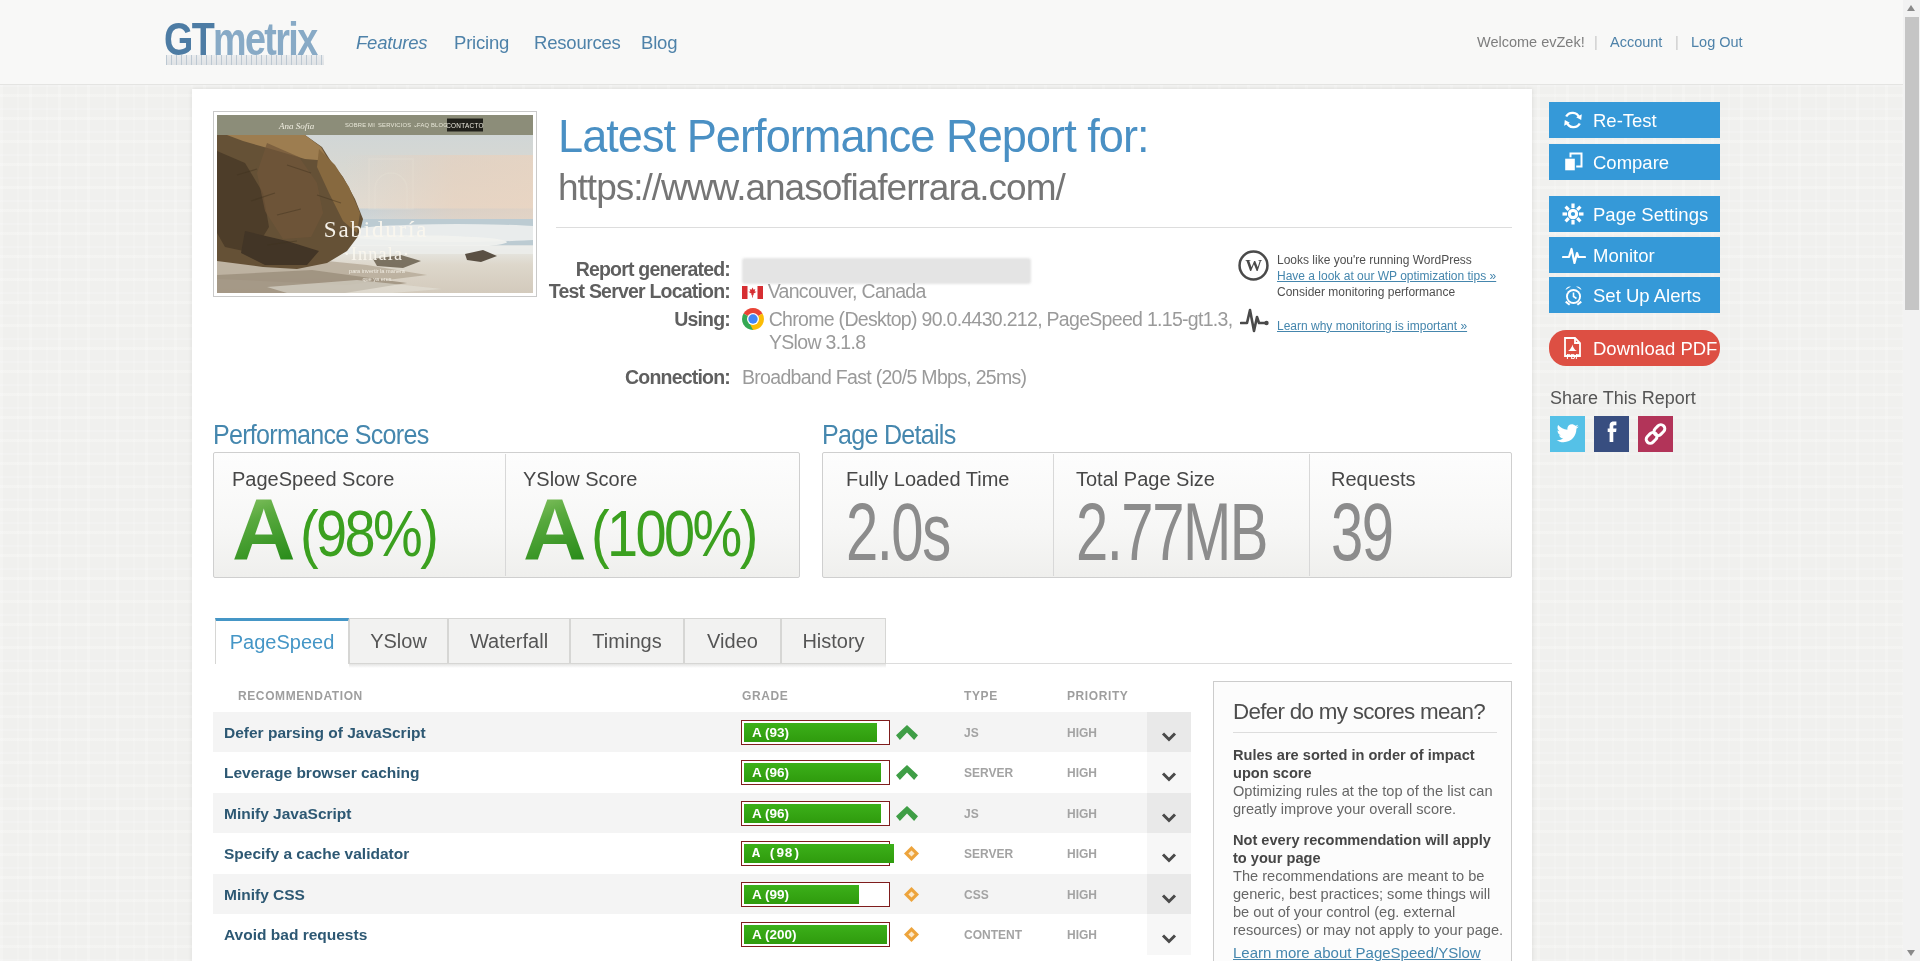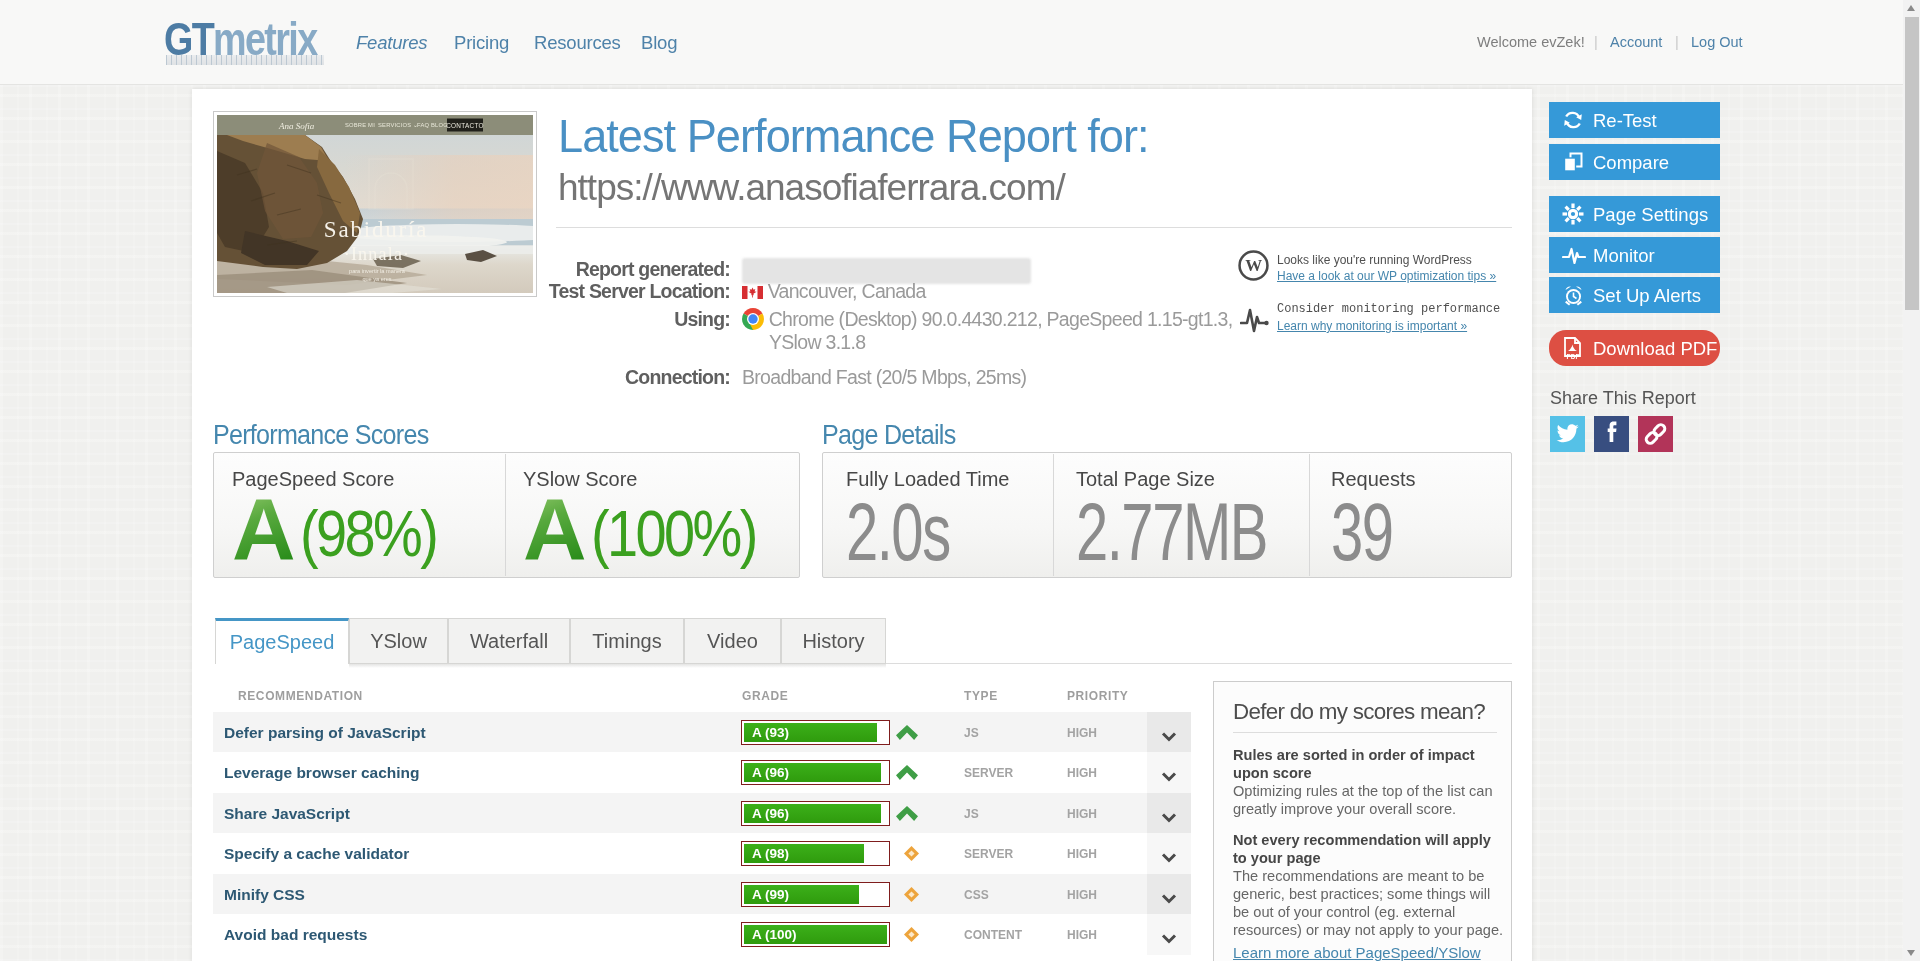--- a/index.html
+++ b/index.html
@@ -232,21 +232,21 @@
       </svg>
     </div>
     <div class="notice-t" style="top:164px;">Looks like you're running WordPress</div>
     <div class="notice-l" style="top:180px;">Have a look at our WP optimization tips »</div>
     <div class="abs" style="left:1048px; top:217px;">
       <svg width="29" height="27" viewBox="0 0 29 27">
         <polyline points="1,17 7,17 10,4 14,25 17,11 19,17 26,17" fill="none" stroke="#4a4a4a" stroke-width="2.6" stroke-linejoin="round" stroke-linecap="round"></polyline>
         <circle cx="26.5" cy="17" r="2.2" fill="#4a4a4a"></circle>
       </svg>
     </div>
-    <div class="notice-t" style="top:213px;font-family:Liberation Mono, monospace;">Consider monitoring performance</div>
+    <div class="notice-t" style="top:196px;">Consider monitoring performance</div>
     <div class="notice-l" style="top:230px;">Learn why monitoring is important »</div>
 
     <div class="h2" style="left:21px; top:331px;">Performance Scores</div>
     <div class="h2" style="left:630px; top:331px;">Page Details</div>
 
     <div class="scorebox" style="left:21px; width:587px;">
       <div class="vdiv" style="left:291px;"></div>
       <div class="abs" style="left:18px; top:15px; width:270px; height:108px;">
         <div class="cell-label">PageSpeed Score</div>
         <div class="gradeline"><span class="grade-big">A</span><span class="grade-pct">(98%)</span></div>
@@ -313,39 +313,39 @@
           </svg></div>
       <div class="type">SERVER</div>
         <div class="prio">HIGH</div>
       <div class="expcell">
           <div class="expchev"><svg width="16" height="10" viewBox="0 0 16 10">
               <path d="M2 1.5 L8 7.5 L14 1.5" fill="none" stroke="#4a4a4a" stroke-width="3"></path>
             </svg></div>
         </div>
     </div>
     <div class="row rowg" style="top:704px;">
-      <div class="title">Share JavaScript</div>
+      <div class="title">Minify JavaScript</div>
       <div class="bar">
           <div class="barfill" style="width:137px;">A (96)</div>
         </div>
       <div class="sym" style="top:13px;"><svg width="22" height="15" viewBox="0 0 22 15">
             <polygon points="11,0 22,10.2 18.1,15 11,7.6 3.9,15 0,10.2" fill="#3f9e46"></polygon>
           </svg></div>
       <div class="type">JS</div>
         <div class="prio">HIGH</div>
       <div class="expcell">
           <div class="expchev"><svg width="16" height="10" viewBox="0 0 16 10">
               <path d="M2 1.5 L8 7.5 L14 1.5" fill="none" stroke="#4a4a4a" stroke-width="3"></path>
             </svg></div>
         </div>
     </div>
     <div class="row roww" style="top:744px;">
       <div class="title">Specify a cache validator</div>
       <div class="bar">
-          <div class="barfill" style="width:120px;">A (98)</div>
+          <div class="barfill" style="width:150px;font-family:Liberation Mono, monospace;">A (98)</div>
         </div>
       <div class="sym" style="top:12px; left:690px;"><svg width="17" height="17" viewBox="0 0 17 17">
             <rect x="3.2" y="3.2" width="10.6" height="10.6" transform="rotate(45 8.5 8.5)" fill="#eda43c"></rect>
             <rect x="6.3" y="6.3" width="4.4" height="4.4" transform="rotate(45 8.5 8.5)" fill="#fce9cb"></rect>
           </svg></div>
       <div class="type">SERVER</div>
         <div class="prio">HIGH</div>
       <div class="expcell">
           <div class="expchev"><svg width="16" height="10" viewBox="0 0 16 10">
               <path d="M2 1.5 L8 7.5 L14 1.5" fill="none" stroke="#4a4a4a" stroke-width="3"></path>
@@ -365,21 +365,21 @@
         <div class="prio">HIGH</div>
       <div class="expcell">
           <div class="expchev"><svg width="16" height="10" viewBox="0 0 16 10">
               <path d="M2 1.5 L8 7.5 L14 1.5" fill="none" stroke="#4a4a4a" stroke-width="3"></path>
             </svg></div>
         </div>
     </div>
     <div class="row roww" style="top:825px;">
       <div class="title">Avoid bad requests</div>
       <div class="bar">
-          <div class="barfill" style="width:143px;">A (100)</div>
+          <div class="barfill" style="width:143px;">A (200)</div>
         </div>
       <div class="sym" style="top:12px; left:690px;"><svg width="17" height="17" viewBox="0 0 17 17">
             <rect x="3.2" y="3.2" width="10.6" height="10.6" transform="rotate(45 8.5 8.5)" fill="#eda43c"></rect>
             <rect x="6.3" y="6.3" width="4.4" height="4.4" transform="rotate(45 8.5 8.5)" fill="#fce9cb"></rect>
           </svg></div>
       <div class="type">CONTENT</div>
         <div class="prio">HIGH</div>
       <div class="expcell">
           <div class="expchev"><svg width="16" height="10" viewBox="0 0 16 10">
               <path d="M2 1.5 L8 7.5 L14 1.5" fill="none" stroke="#4a4a4a" stroke-width="3"></path>

